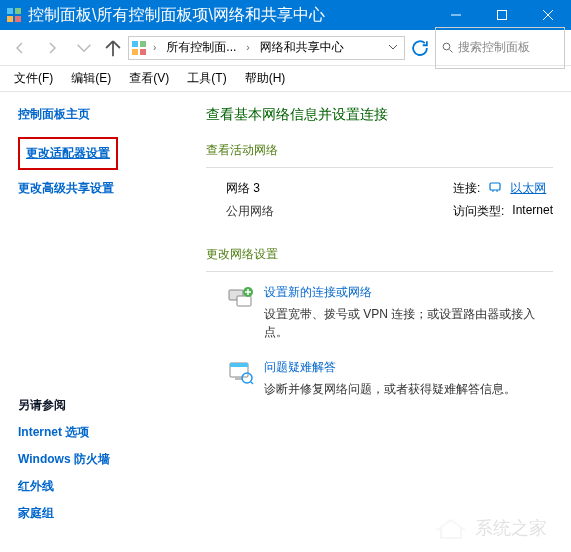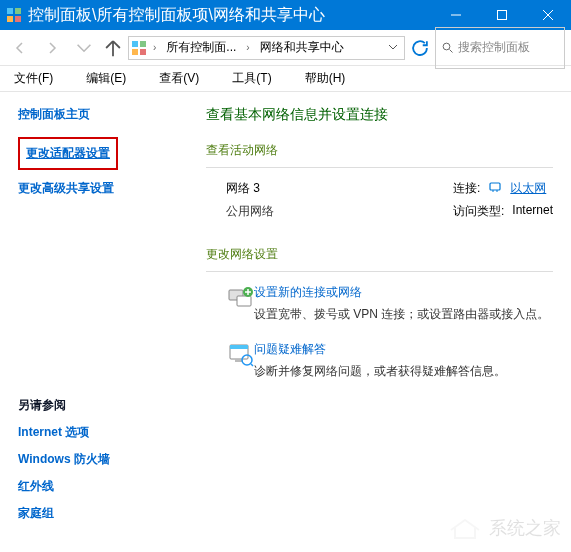--- a/index.html
+++ b/index.html
@@ -23,21 +23,21 @@
 .address .cpicon { width: 16px; height: 16px; display:inline-flex; align-items:center; justify-content:center; }
 .crumb { padding: 0 4px; font-size: 12px; white-space: nowrap; }
 .chev { color: #666; font-size: 10px; padding: 0 2px; }
 .dropbtn { margin-left: auto; color: #555; padding: 0 4px; }
 .refreshbtn { width: 22px; height: 22px; display:flex; align-items:center; justify-content:center; color:#0078d7; }
 .searchbox { width: 130px; height: 42px; border: 1px solid #ccc; display: flex; align-items: center; padding: 0 6px; color: #888; gap: 4px; }
 .searchbox svg { width: 12px; height: 12px; color: #666; }
 .searchbox span { font-size: 12px; }
 
 
-.menubar { height: 26px; display: flex; align-items: center; padding: 0 6px; gap: 17px; border-bottom: 1px solid #e5e5e5; }
+.menubar { height: 26px; display: flex; align-items: center; padding: 0 6px; gap: 2px; border-bottom: 1px solid #e5e5e5; }
 .menuitem { padding: 2px 8px; font-size: 12px; }
 
 
 .body { display: flex; height: calc(552px - 30px - 36px - 26px); }
 .sidebar { width: 200px; padding: 14px 18px; font-weight: bold; }
 .cphome { color: #0066cc; font-size: 12px; margin-bottom: 14px; display: block; }
 .sidelink { color: #0066cc; font-size: 12px; margin-bottom: 10px; display: block; cursor: pointer; }
 .hlbox { border: 2px solid #d00000; padding: 6px 6px; margin-bottom: 10px; display: inline-block; }
 .seealso-head { color: #0f172a; font-size: 12px; margin-bottom: 10px; margin-top: 200px; }
 .seealso-link { color: #0066cc; font-size: 12px; margin-bottom: 10px; display: block; }
@@ -50,27 +50,27 @@
 .netrow { display: flex; align-items: flex-start; gap: 20px; margin-bottom: 20px; padding-left: 20px; }
 .netleft { }
 .netname { font-size: 12px; margin-bottom: 6px; }
 .nettype { font-size: 12px; color: #333; }
 .netright { text-align: left; }
 .kv { font-size: 12px; margin-bottom: 6px; display: flex; gap: 8px; }
 .kv .v { color: #000; }
 .kv .link { color: #0066cc; text-decoration: underline; cursor: pointer; }
 .kv .neticon { width: 14px; height: 14px; display:inline-flex; align-items:center; justify-content:center; }
 
-.taskrow { display: flex; margin-bottom: 18px; padding-left: 20px; }
+.taskrow { display: flex; gap: 10px; margin-bottom: 18px; padding-left: 20px; }
 .taskicon { width: 28px; height: 28px; flex-shrink: 0; display:flex; align-items:center; justify-content:center; }
 .tasktitle { color: #0066cc; font-size: 12px; margin-bottom: 4px; cursor: pointer; }
 .taskdesc { color: #333; font-size: 12px; line-height: 1.5; }
 
 
-.watermark { position: absolute; right: 10px; bottom: 10px; color: rgba(0,0,0,0.12); font-size: 18px; display:flex; align-items:center; gap:6px; pointer-events:none; }
+.watermark { position: absolute; right: 24px; bottom: 10px; color: rgba(0,0,0,0.12); font-size: 18px; display:flex; align-items:center; gap:6px; pointer-events:none; }
 .watermark svg { width: 36px; height: 28px; opacity: 0.3; }
 </style>
 </head>
 <body>
 
 <div class="titlebar">
   <span class="ticon">
     <svg viewBox="0 0 16 16">
         <rect x="1" y="1" width="6" height="6" fill="#4fc3f7"></rect>
         <rect x="9" y="1" width="6" height="6" fill="#81c784"></rect>

